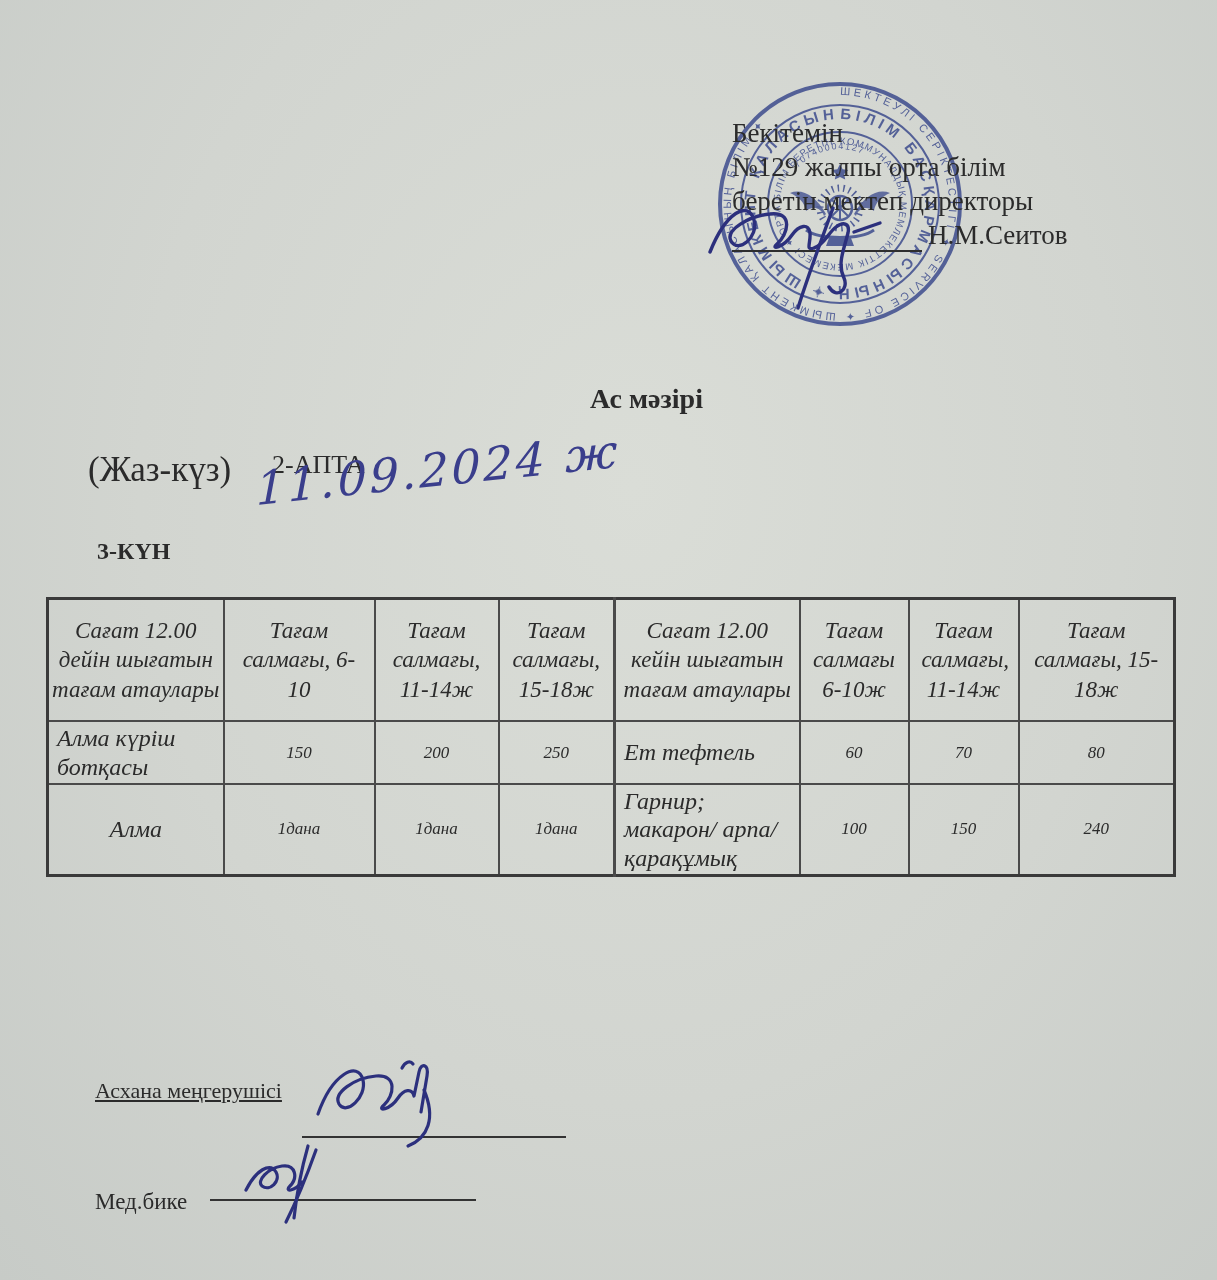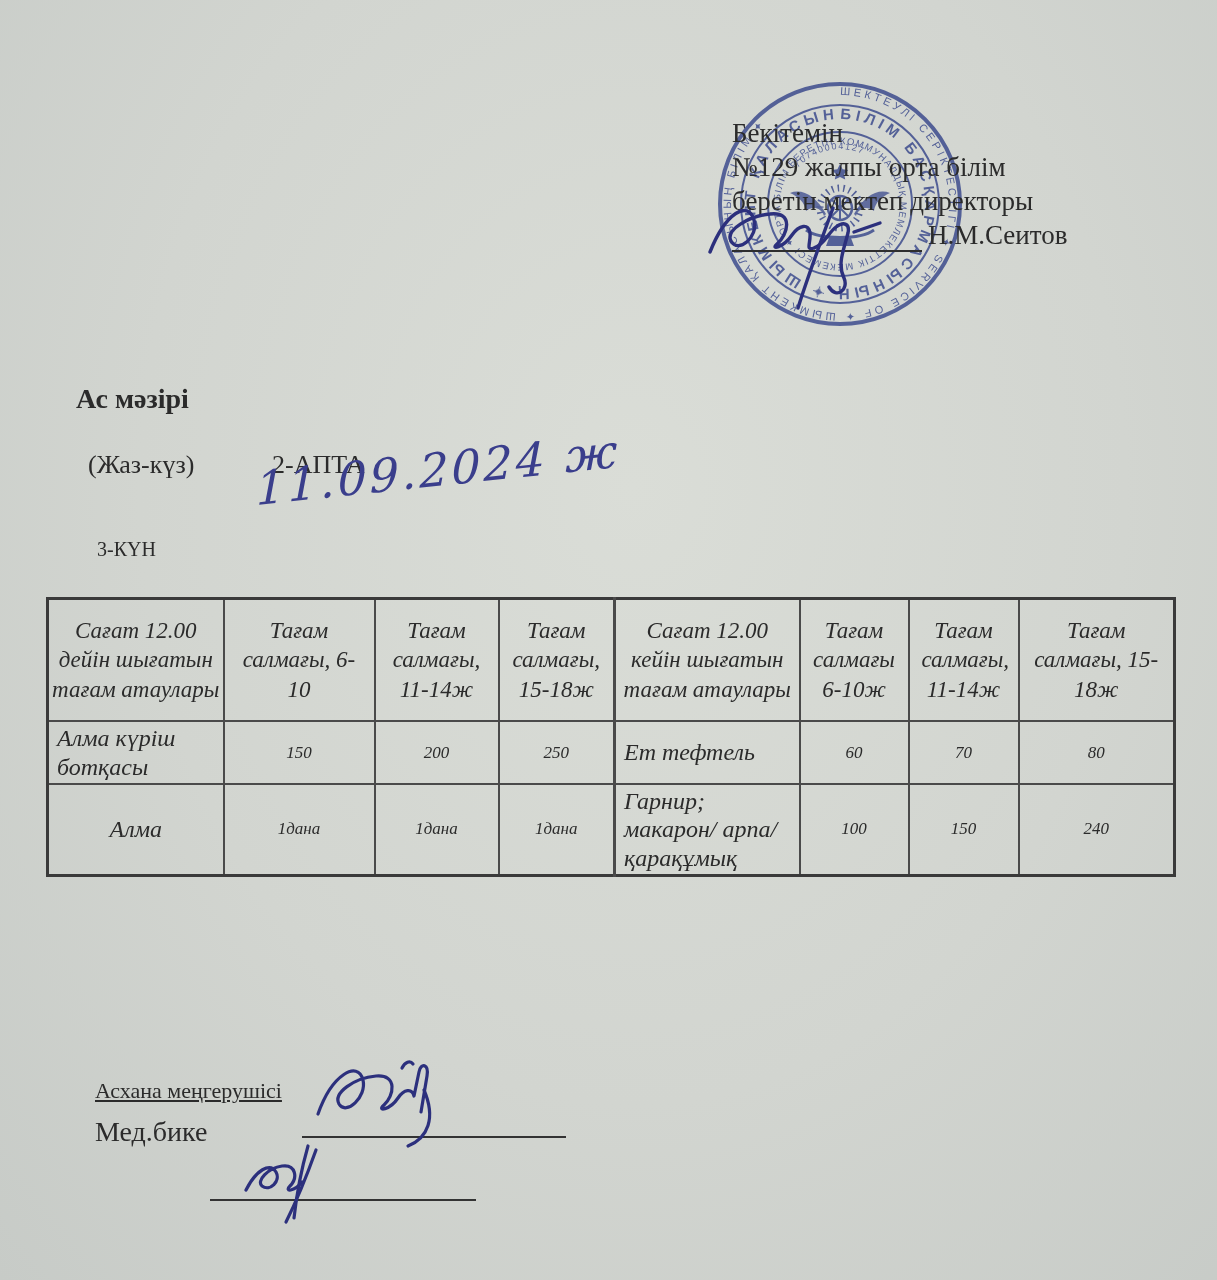--- a/index.html
+++ b/index.html
@@ -14,29 +14,29 @@
   
   .approval{left:732px;top:116px;z-index:3;font-size:27px;line-height:34px;white-space:nowrap;}
   .approval .sigrow{display:flex;align-items:flex-end;}
   .sig-line{display:inline-block;width:190px;border-bottom:2px solid #2e2e2e;height:30px;margin-right:6px;}
 
   
   .stamp{left:714px;top:76px;z-index:2;opacity:0.82;mix-blend-mode:multiply;}
   .sig-stamp{left:702px;top:190px;z-index:4;}
 
   
-  .title{left:0;top:383px;width:100%;text-align:left;text-indent:76px;font-size:28px;font-weight:bold;}
-  .season{left:88px;top:450px;font-size:26px;}
+  .title{left:0;top:383px;width:100%;text-align:center;text-indent:76px;font-size:28px;font-weight:bold;}
+  .season{left:88px;top:450px;font-size:35px;}
   .week{left:272px;top:450px;font-size:26px;}
   .hand-date{
     left:256px;top:462px;font-size:46px;font-style:italic;color:#3a3e8c;
     letter-spacing:3px;transform:rotate(-6deg) skewX(-6deg);transform-origin:left bottom;z-index:3;
     font-family:"DejaVu Serif",serif;
   }
-  .day{left:97px;top:538px;font-size:20px;}
+  .day{left:97px;top:538px;font-size:24px;font-weight:bold;}
 
   
   table.menu{left:46px;top:597px;width:1127px;position:absolute;border-collapse:collapse;table-layout:fixed;
     border:3px solid #3a3a3a;font-style:italic;}
   table.menu th,table.menu td{border:2px solid #4a4a4a;vertical-align:middle;overflow:hidden;}
   table.menu th{font-weight:normal;font-size:23px;line-height:1.28;text-align:center;padding:16px 12px;}
   table.menu th:nth-child(1),table.menu th:nth-child(5){padding:2px 3px;}
   table.menu th:nth-child(5),table.menu td:nth-child(5){border-left-width:3px;}
   thead tr{height:91px;}
   tbody tr:nth-child(1){height:57px;}
@@ -46,21 +46,21 @@
   tbody tr:nth-child(3) td{border-top-width:4px;}
   td.dish{text-align:left;font-size:24px;line-height:1.18;padding:2px 8px;}
   td.dish.ctr{text-align:center;}
   td.num{text-align:center;font-size:17px;}
   tbody tr:nth-child(4) td.dish{vertical-align:top;padding-top:8px;}
 
   
   .f-label1{left:95px;top:1078px;font-size:22px;text-decoration:underline;}
   .f-line1{left:302px;top:1110px;width:264px;height:26px;border-bottom:2px solid #333;}
   .sig1{left:306px;top:1050px;z-index:3;}
-  .f-label2{left:95px;top:1116px;font-size:28px;}
+  .f-label2{left:95px;top:1189px;font-size:23px;}
   .f-line2{left:210px;top:1173px;width:266px;height:26px;border-bottom:2px solid #333;}
   .sig2{left:236px;top:1138px;z-index:3;}
 </style>
 </head>
 <body>
 
 <div class="abs approval">
   <div>Бекітемін</div>
   <div>№129 жалпы орта білім</div>
   <div>беретін мектеп директоры</div>

